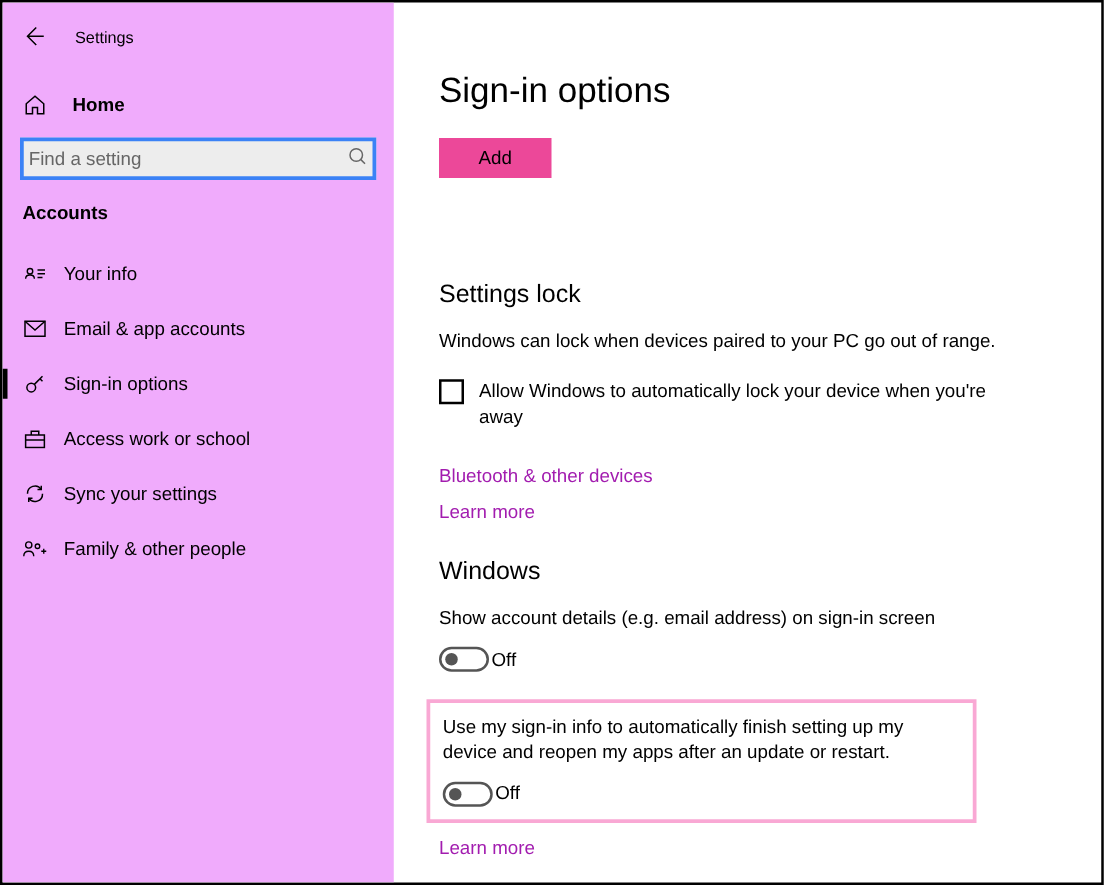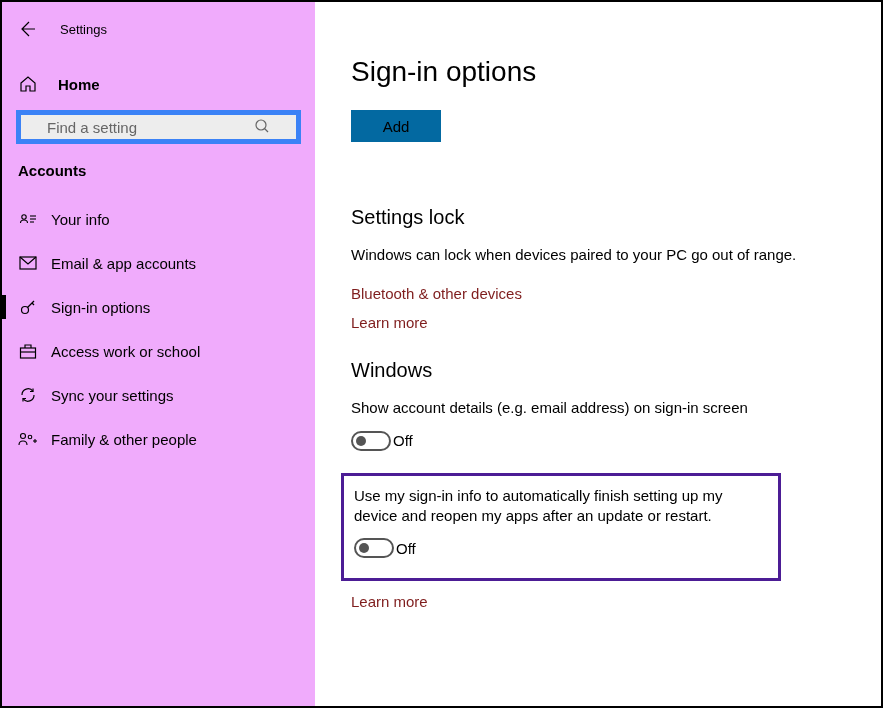--- a/index.html
+++ b/index.html
@@ -39,25 +39,25 @@
       padding-left: 16px;
       gap: 20px;
       cursor: pointer;
       font-weight: bold;
     }
     .sidebar-row .icon { width: 20px; display: flex; align-items: center; justify-content: center; }
     .sidebar-row .label { font-size: 15px; }
     .search-box {
       margin: 4px 14px 18px 14px;
       height: 34px;
-      border: 5px solid #3b82f6;
+      border: 3px solid #3b82f6;
       background: #ededed;
       display: flex;
       align-items: center;
-      padding: 0 26px;
+      padding: 0 4px;
     }
     .search-box input {
       flex: 1;
       border: none;
       background: transparent;
       font-size: 15px;
       color: #666;
       outline: none;
     }
     .search-box input::placeholder { color: #666; }
@@ -88,60 +88,60 @@
     .nav-item .label { font-size: 15px; }
 
     
     .main {
       flex: 1;
       padding: 54px 36px 20px 36px;
       overflow-y: auto;
     }
     .page-title { font-size: 28px; font-weight: 400; margin-bottom: 22px; }
     .add-btn {
-      background: #0369a1;
+      background: #ec4899;
       border: none;
       width: 90px;
       height: 32px;
       font-size: 15px;
       cursor: pointer;
-      margin-bottom: 40px;
+      margin-bottom: 58px;
     }
     .section-title { font-size: 20px; font-weight: 400; margin-bottom: 16px; margin-top: 24px; }
     .body-text { font-size: 15px; margin-bottom: 20px; line-height: 1.35; }
     .checkbox-row { display: flex; align-items: flex-start; gap: 12px; margin-bottom: 28px; max-width: 460px; }
     .checkbox {
       width: 20px; height: 20px;
       border: 2px solid #000;
       flex-shrink: 0;
       cursor: pointer;
     }
     .checkbox-label { font-size: 15px; line-height: 1.35; }
-    .link-text { color: #7f1d1d; font-size: 15px; margin-bottom: 12px; cursor: pointer; }
+    .link-text { color: #a21caf; font-size: 15px; margin-bottom: 12px; cursor: pointer; }
     .toggle-row { display: flex; align-items: center; gap: 2px; margin-bottom: 22px; }
     .toggle {
       width: 40px; height: 20px;
       border: 2px solid #555;
       border-radius: 10px;
       position: relative;
       cursor: pointer;
       flex-shrink: 0;
     }
     .toggle::after {
       content: "";
       position: absolute;
       width: 10px; height: 10px;
       border-radius: 50%;
       background: #555;
       top: 3px; left: 3px;
     }
     .toggle-label { font-size: 15px; }
     .highlight-box {
-      border: 3px solid #4c1d95;
-      padding: 10px 10px 16px 10px;
+      border: 3px solid #f9a8d4;
+      padding: 10px 10px 6px 10px;
       margin-left: -10px;
       margin-right: -4px;
       max-width: 440px;
     }
     .setting-desc { font-size: 15px; line-height: 1.35; margin-bottom: 12px; max-width: 420px; }
     .privacy-block .setting-desc { max-width: 440px; }
   </style>
 </head>
 <body>
 
@@ -241,20 +241,24 @@
     </div>
   </div>
 </div>
 
 <div class="main">
   <div class="page-title">Sign-in options</div>
   <button class="add-btn">Add</button>
 
   <div class="section-title">Settings lock</div>
   <div class="body-text">Windows can lock when devices paired to your PC go out of range.</div>
+  <div class="checkbox-row">
+    <div class="checkbox"></div>
+    <div class="checkbox-label">Allow Windows to automatically lock your device when you're away</div>
+  </div>
   <div class="link-text">Bluetooth &amp; other devices</div>
   <div class="link-text" style="margin-bottom:28px;">Learn more</div>
 
   <div class="privacy-block">
     <div class="section-title">Windows</div>
     <div class="setting-desc">Show account details (e.g. email address) on sign-in screen</div>
     <div class="toggle-row">
       <div class="toggle"></div>
       <div class="toggle-label">Off</div>
     </div>

